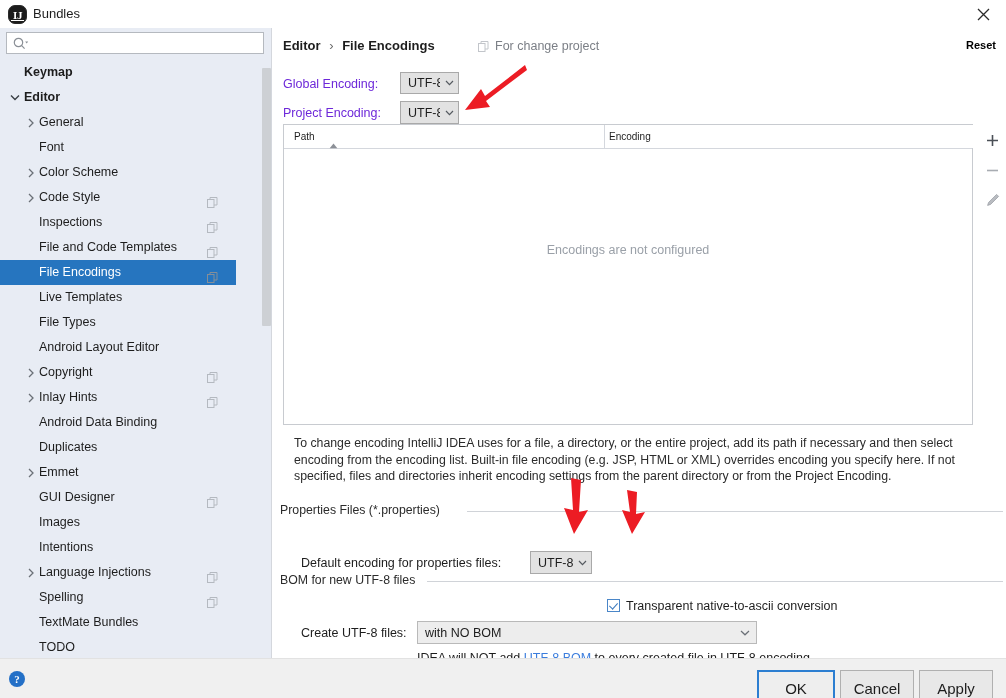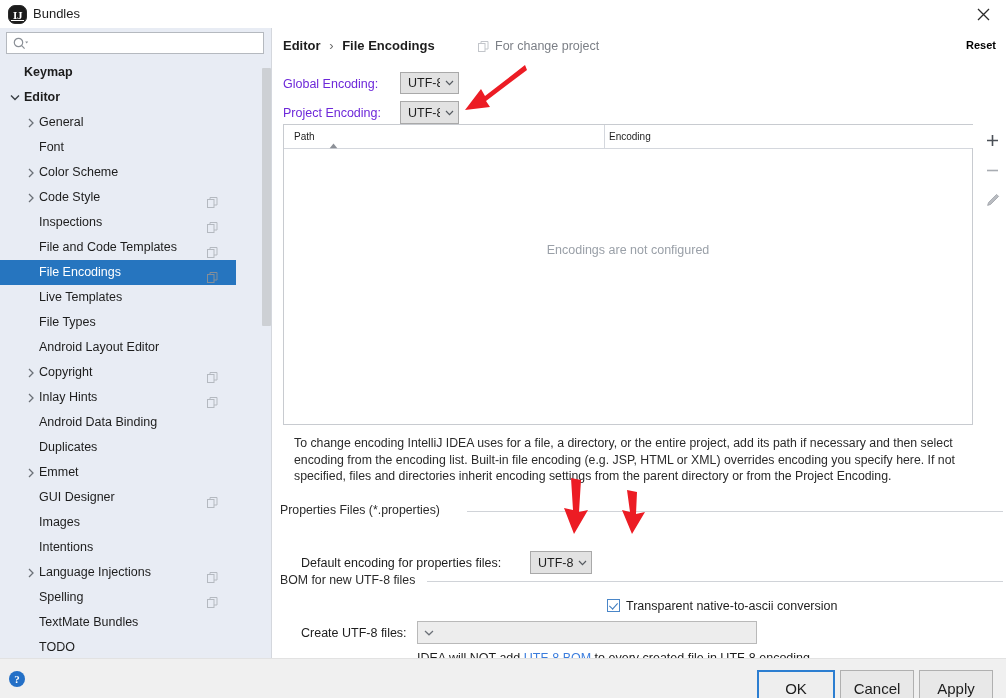--- a/index.html
+++ b/index.html
@@ -586,20 +586,21 @@
     <span id="chk-box"></span>
     <span id="chk-label">Transparent native-to-ascii conversion</span>
   </div>
 
   <div class="group" style="top:545px;">
     <span class="gtitle">BOM for new UTF-8 files</span>
     <span class="gline" style="left:152px;"></span>
   </div>
   <div id="bom-label">Create UTF-8 files:</div>
   <div class="combo wide" style="left:145px; top:593px; width:340px; height:23px;">
+    <span class="cv">with NO BOM</span>
     <span class="chev" style="width:22px;">
       <svg width="10" height="6" viewBox="0 0 10 6" aria-hidden="true">
         <path d="M1 1 L5 4.8 L9 1" fill="none" stroke="#6b7077" stroke-width="1.2"></path>
       </svg>
     </span>
   </div>
   <div id="bom-note">
     <span>IDEA will NOT add </span><span class="blue">UTF-8 BOM</span><span> to every created file in UTF-8 encoding</span>
   </div>
 </div>

